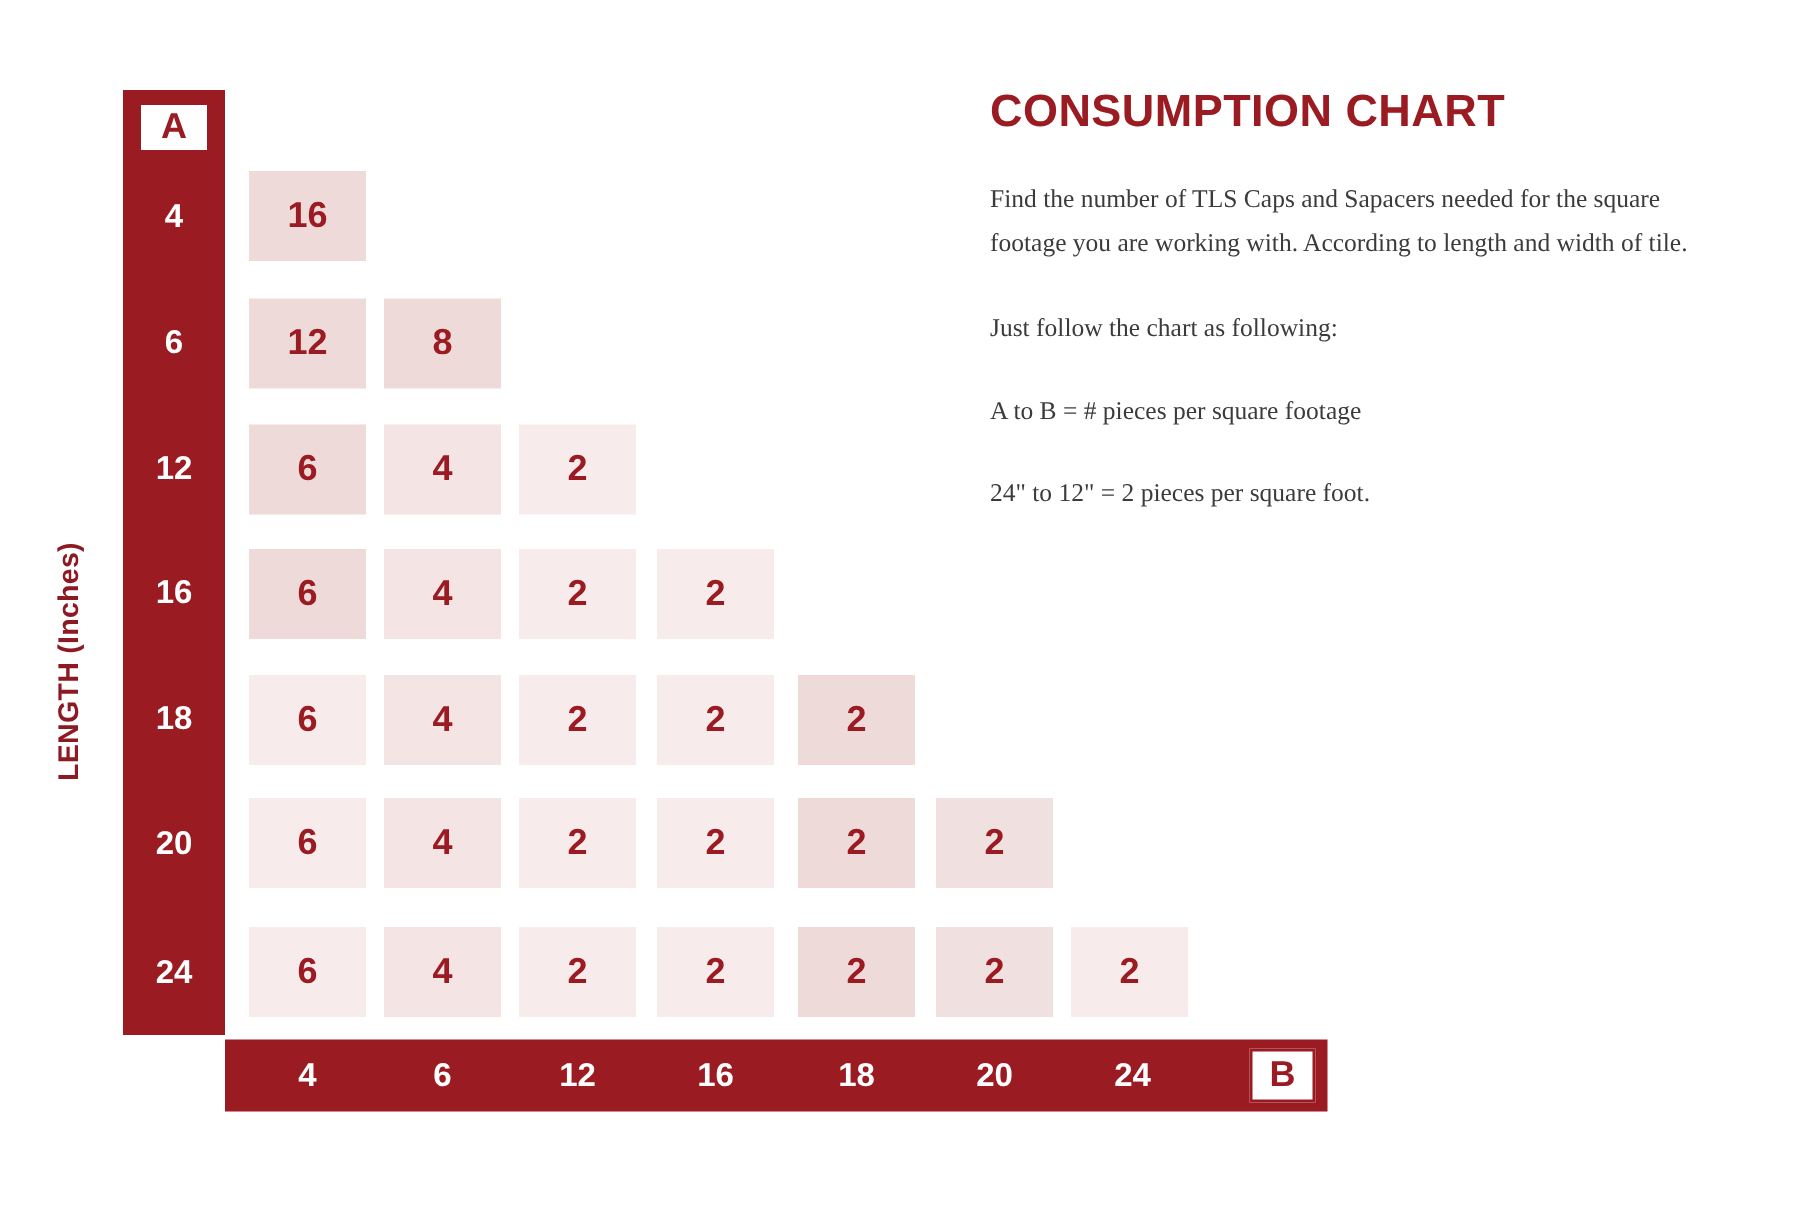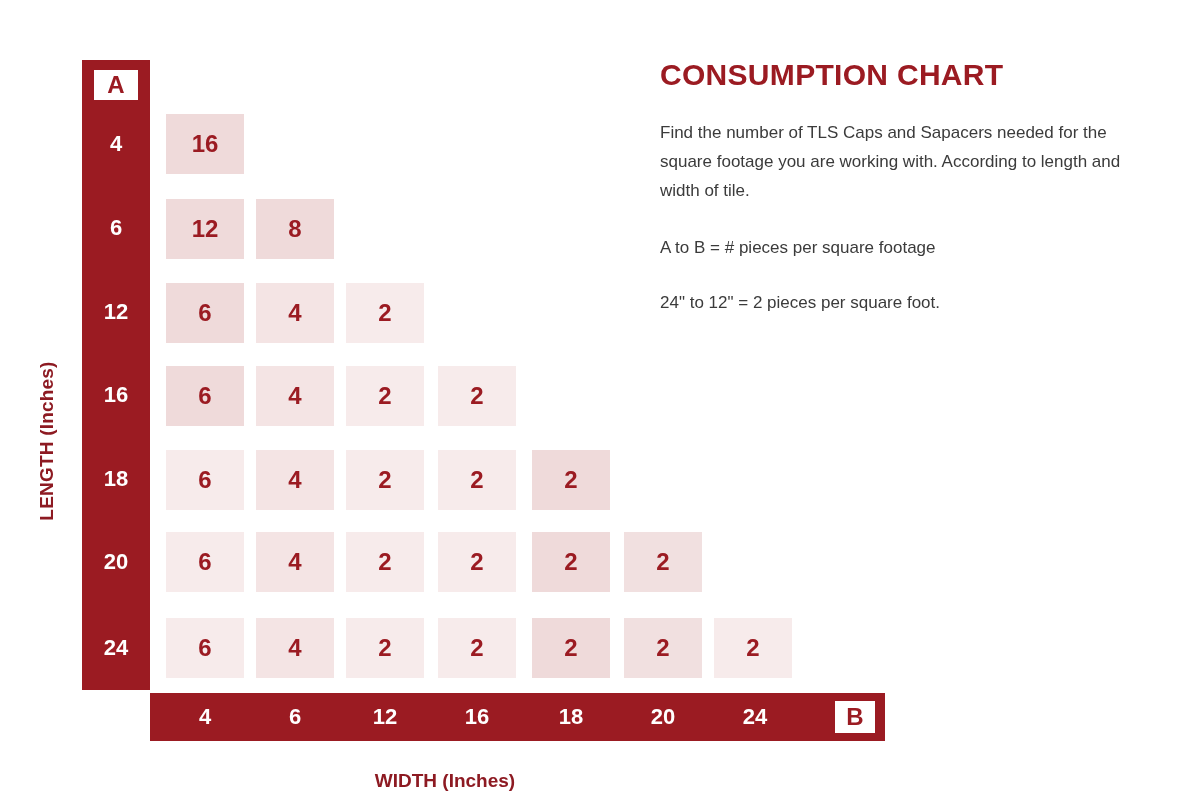--- a/index.html
+++ b/index.html
@@ -151,20 +151,21 @@
     color: #9b1b22;
     letter-spacing: .3px;
     margin: 0 0 26px 0;
   }
   .info-paragraph {
     font-size: 17px;
     line-height: 29px;
     color: #3b3b3b;
     margin: 0 0 28px 0;
     max-width: 490px;
+    font-family: Liberation Serif, serif;
   }
   .info-paragraph.tight { margin-bottom: 26px; }
 </style>
 </head>
 <body>
 
 <div id="chart-area">
 
   <div id="length-axis-title">LENGTH (Inches)</div>
 
@@ -219,21 +220,21 @@
   <div class="col-label" style="left:160px">4</div>
   <div class="col-label" style="left:250px">6</div>
   <div class="col-label" style="left:340px">12</div>
   <div class="col-label" style="left:432px">16</div>
   <div class="col-label" style="left:526px">18</div>
   <div class="col-label" style="left:618px">20</div>
   <div class="col-label" style="left:710px">24</div>
 
   <div id="corner-b">B</div>
 
-  <div id="width-axis-title">WIDTH (Inches)</div>
 </div>
 
 <div id="info-panel">
   <h1 id="chart-title">CONSUMPTION CHART</h1>
   <p class="info-paragraph">Find the number of TLS Caps and Sapacers needed for the square footage you are working with. According to length and width of tile.</p>
+  <p class="info-paragraph tight">Just follow the chart as following:</p>
   <p class="info-paragraph tight">A  to  B  =  # pieces per square footage</p>
   <p class="info-paragraph">24" to 12" = 2 pieces per square foot.</p>
 </div>
 
 </body></html>

